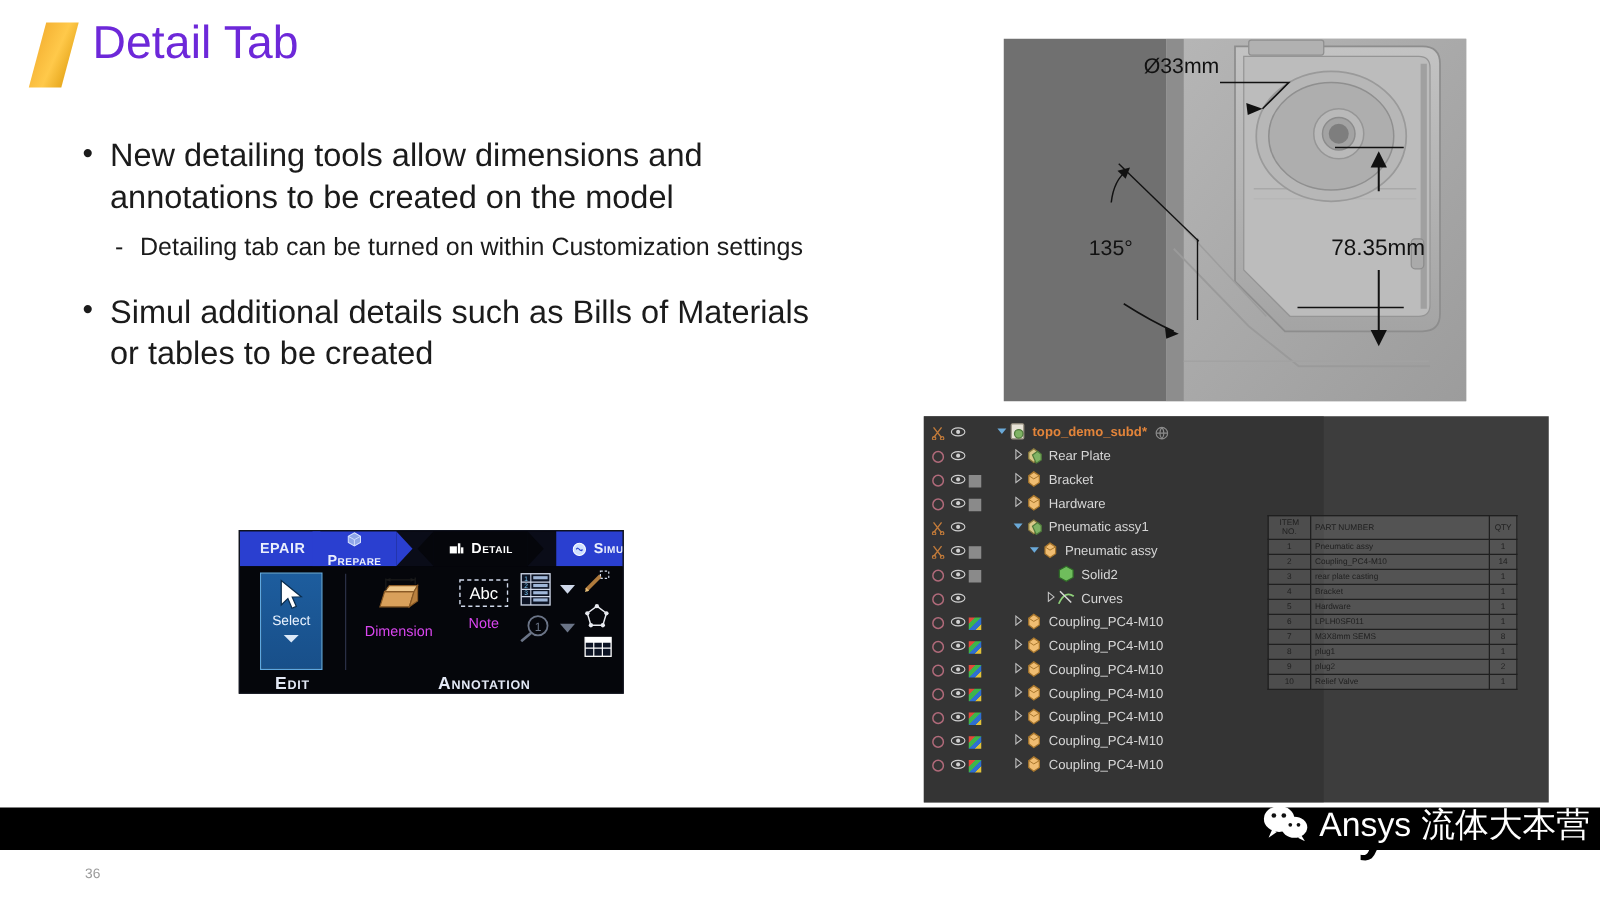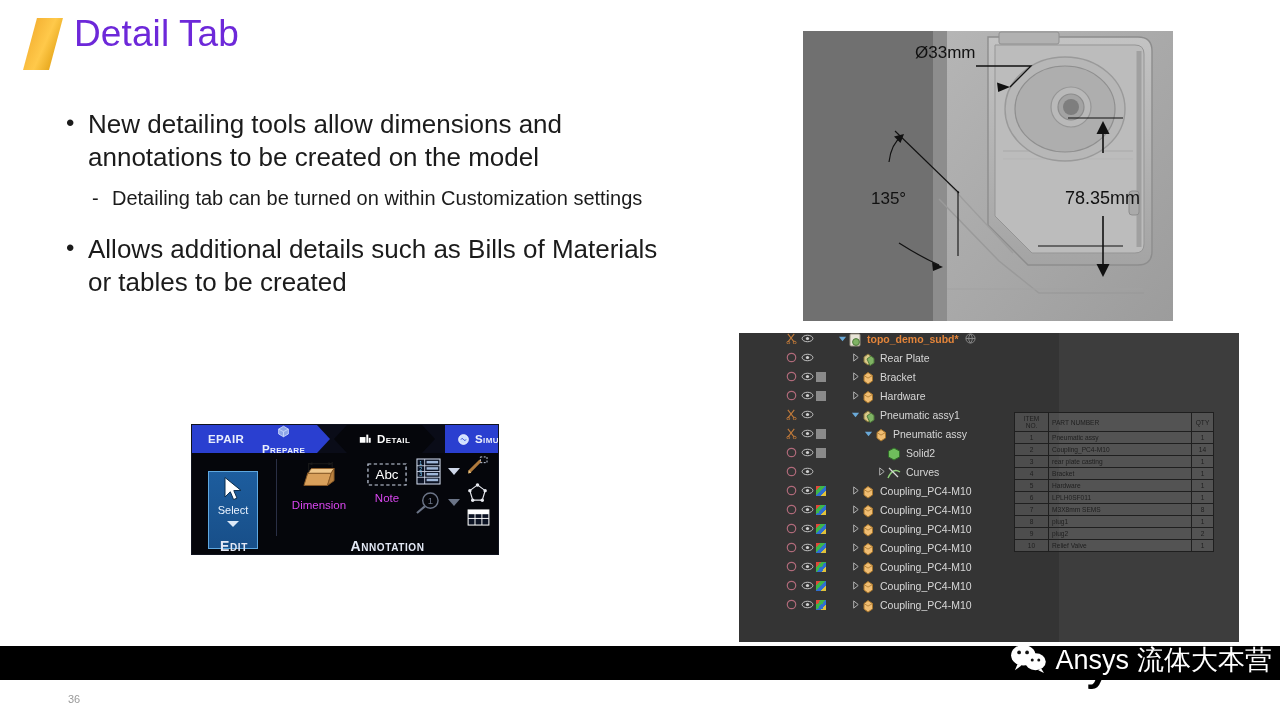--- a/index.html
+++ b/index.html
@@ -104,22 +104,22 @@
   
   .app {
     position: absolute; left: 739px; top: 333px; width: 500px; height: 309px;
     background: #3d3d3d; overflow: hidden;
   }
   .tree {
     position: absolute; left: 0; top: 0; width: 320px; height: 309px;
     background: #343434;
   }
   .tree-row {
-    position: relative; height: 19px; display: flex; align-items: flex-start;
-    font-size: 10.5px; color: #d6d6d6; white-space: nowrap; padding-left: 41px;
+    position: relative; height: 19px; display: flex; align-items: flex-end;
+    font-size: 10.5px; color: #d6d6d6; white-space: nowrap;
   }
   .gutter { width: 58px; flex: 0 0 58px; display: flex; align-items: center; gap: 4px; padding-left: 6px; }
   .ico { width: 11px; height: 11px; display: inline-block; }
   .swatch { width: 10px; height: 10px; background: #8a8a8a; display: inline-block; }
   .swatch.multi { background: linear-gradient(135deg,#e04a3a 0 25%,#3fb54a 25% 50%,#2f6fd0 50% 75%,#e0c23a 75% 100%); }
   .twisty { width: 10px; flex: 0 0 10px; }
   .node-ico { width: 14px; height: 14px; margin-right: 5px; flex: 0 0 14px; }
   .root-label { color: #e2843a; font-weight: 600; }
 
   .bom {
@@ -166,21 +166,21 @@
     <div class="bullet-l1">
       <span class="dot">•</span>
       <span class="txt">New detailing tools allow dimensions and annotations to be created on the model</span>
     </div>
     <div class="bullet-l2">
       <span class="dash">-</span>
       <span class="txt">Detailing tab can be turned on within Customization settings</span>
     </div>
     <div class="bullet-l1 gap-top">
       <span class="dot">•</span>
-      <span class="txt">Allows additional details such as Bills of Materials or tables to be created</span>
+      <span class="txt">Simul additional details such as Bills of Materials or tables to be created</span>
     </div>
   </div>
 
   <div class="ribbon">
 
     <div class="ribbon-tabs">
 
       <div class="tab blue" style="left:-14px;">
         <span class="tab-ico"></span>
         <span>EPAIR</span>
@@ -213,21 +213,21 @@
               <circle cx="8" cy="8" r="6" fill="#cfe0ff" stroke="#ffffff" stroke-width="1"></circle>
               <path d="M5 8c2-4 4 4 6 0" stroke="#2a3fd0" stroke-width="1.2" fill="none"></path>
             </svg>
         </span>
         <span>Simul</span>
       </div>
     </div>
 
     <div class="ribbon-body">
 
-      <div class="grp" style="left:0; width:84px;margin-top:13px;">
+      <div class="grp" style="left:0; width:84px;">
         <div class="select-btn">
           <span class="cursor-ico">
             <svg viewBox="0 0 22 26" width="22" height="26">
                 <path d="M3 1.5 3 21 8.3 15.8 11.6 23.6 15 22.1 11.8 14.6 19 14.4z" fill="#ffffff" stroke="#0b2d4d" stroke-width="1"></path>
               </svg>
           </span>
           <span class="lbl">Select</span>
           <span class="caret-dn"></span>
         </div>
         <div class="grp-label">Edit</div>

